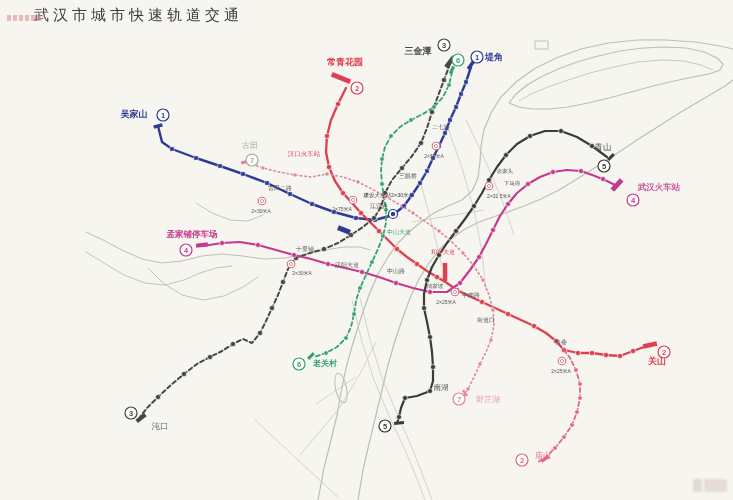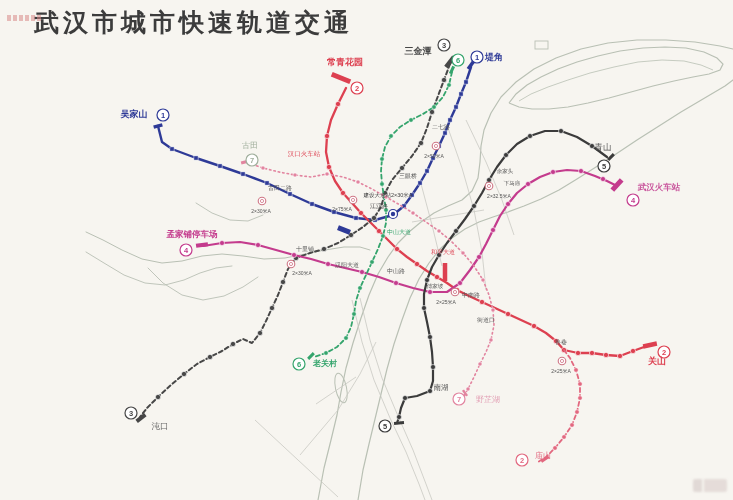--- a/index.html
+++ b/index.html
@@ -1,18 +1,18 @@
 <!DOCTYPE html>
 <html><head>
 <meta charset="utf-8">
 <style>
   html,body{margin:0;padding:0;}
   #stage{position:relative;width:733px;height:500px;background:#f7f5f0;overflow:hidden;
          font-family:"Liberation Sans","DejaVu Sans",sans-serif;}
-  #map-title{position:absolute;left:34px;top:6px;font-size:25px;font-weight:700;color:#3c3c3c;
+  #map-title{position:absolute;left:34px;top:6px;font-size:15px;font-weight:400;color:#3c3c3c;
              letter-spacing:4px;white-space:nowrap;text-align:right;}
   #corner-watermark{position:absolute;left:7px;top:15px;width:34px;height:6px;opacity:.55;
      background:repeating-linear-gradient(90deg,#d98a8a 0 4px,transparent 4px 6px);filter:blur(.4px);}
   #logo-watermark{position:absolute;right:6px;bottom:8px;width:34px;height:13px;opacity:.35;
      background:linear-gradient(90deg,#b9a7a7 0 9px,transparent 9px 11px,#c4b0b0 11px 34px);
      filter:blur(.8px);border-radius:2px;}
   svg{position:absolute;left:0;top:0;}
   svg text{font-family:"Liberation Sans","DejaVu Sans",sans-serif;}
 </style>
 </head>

